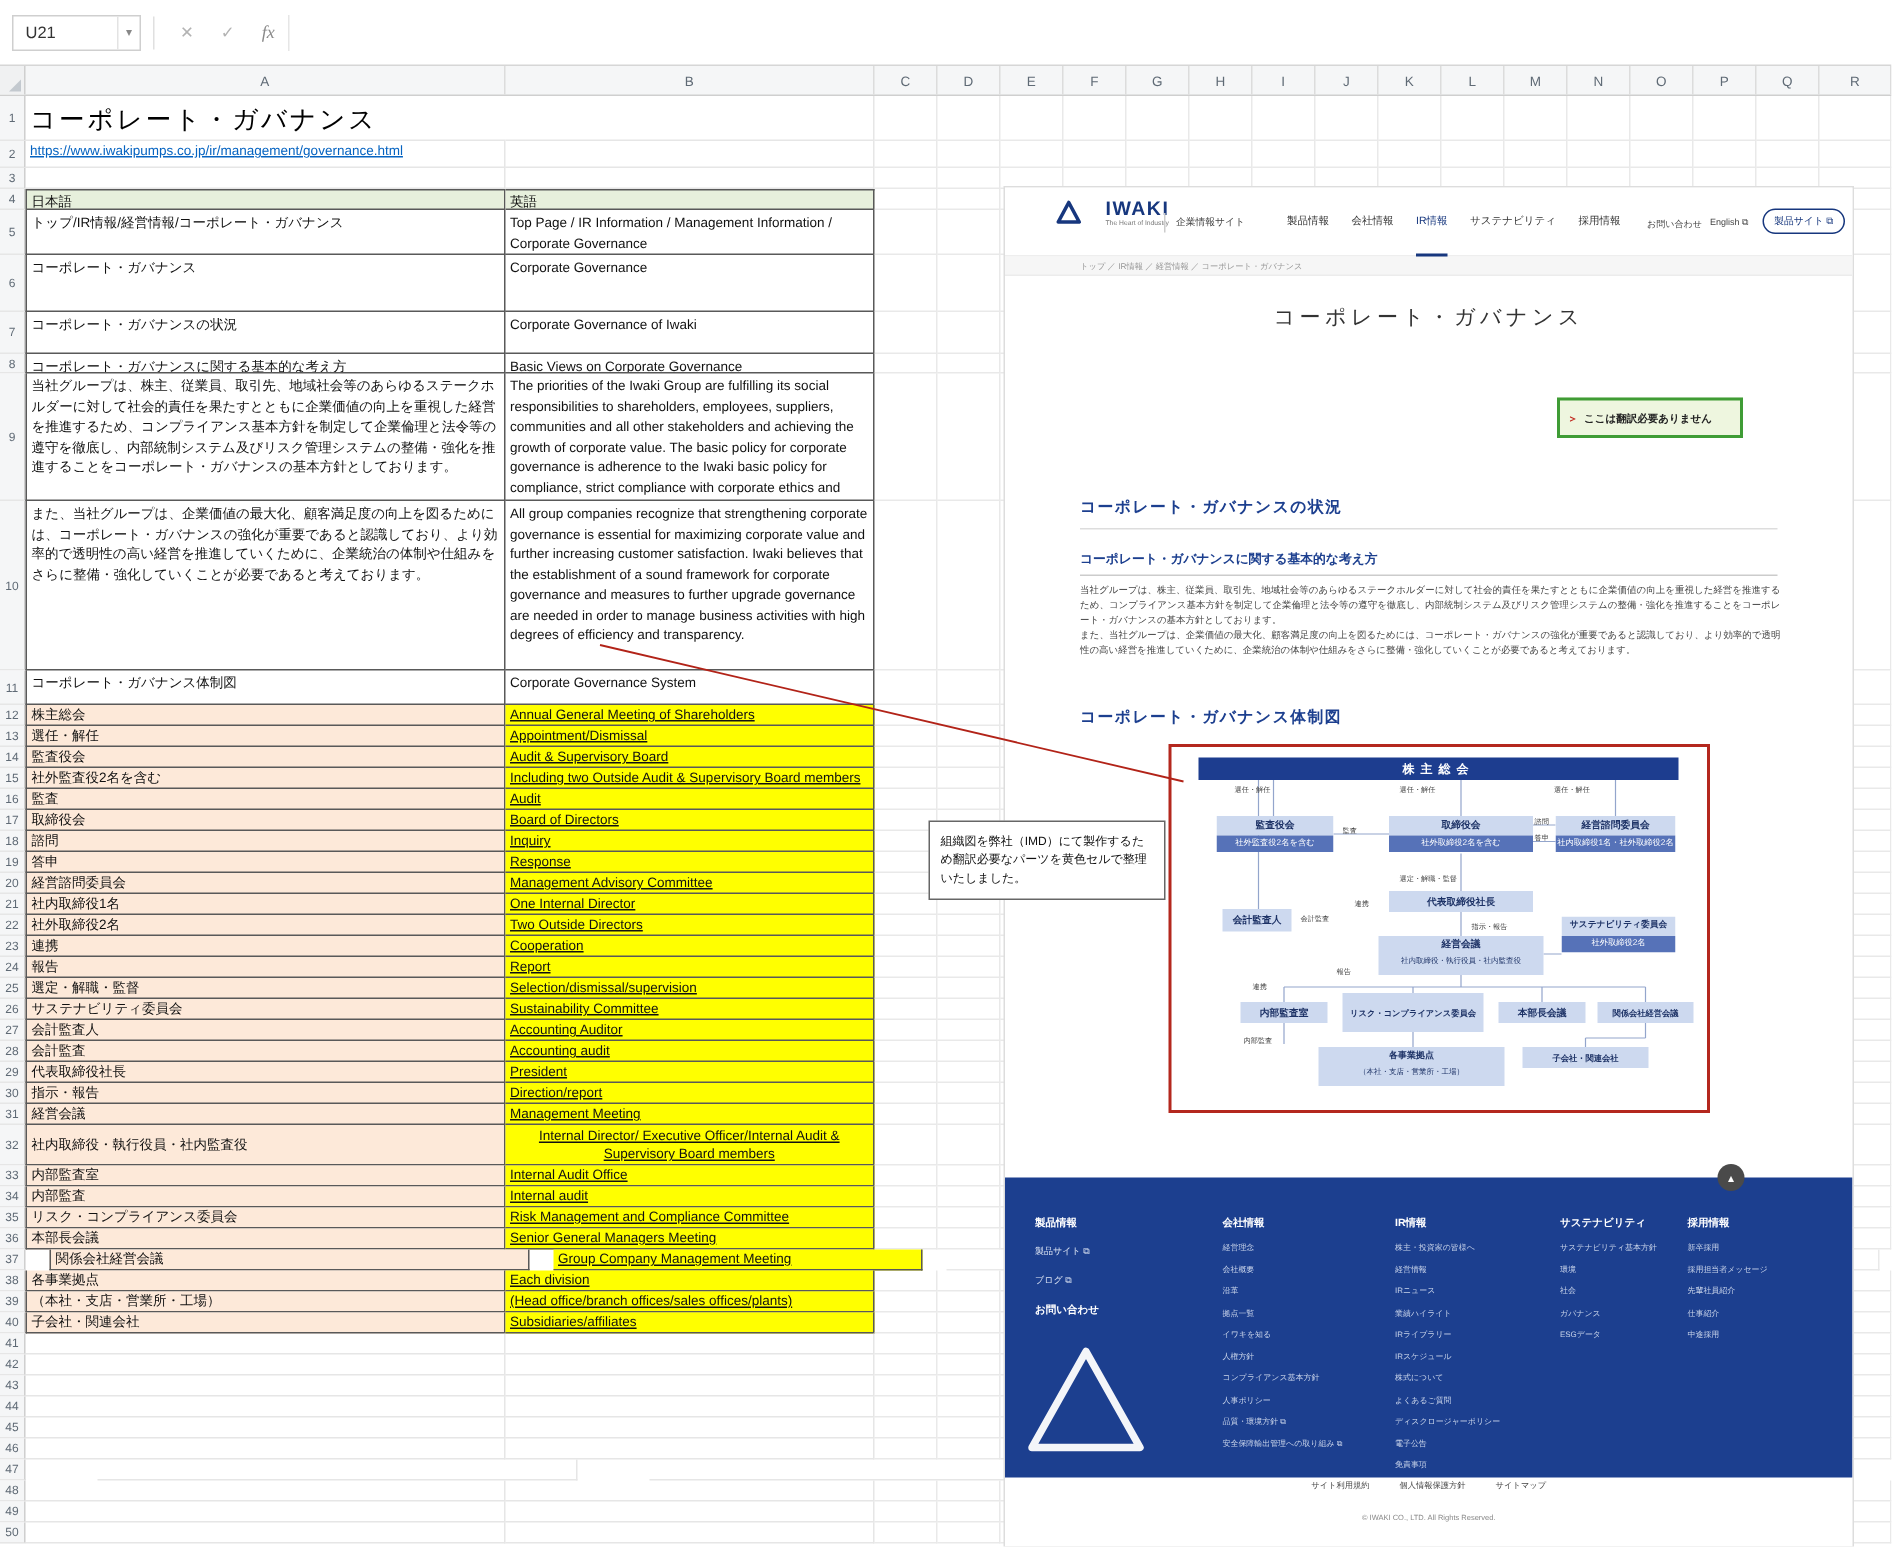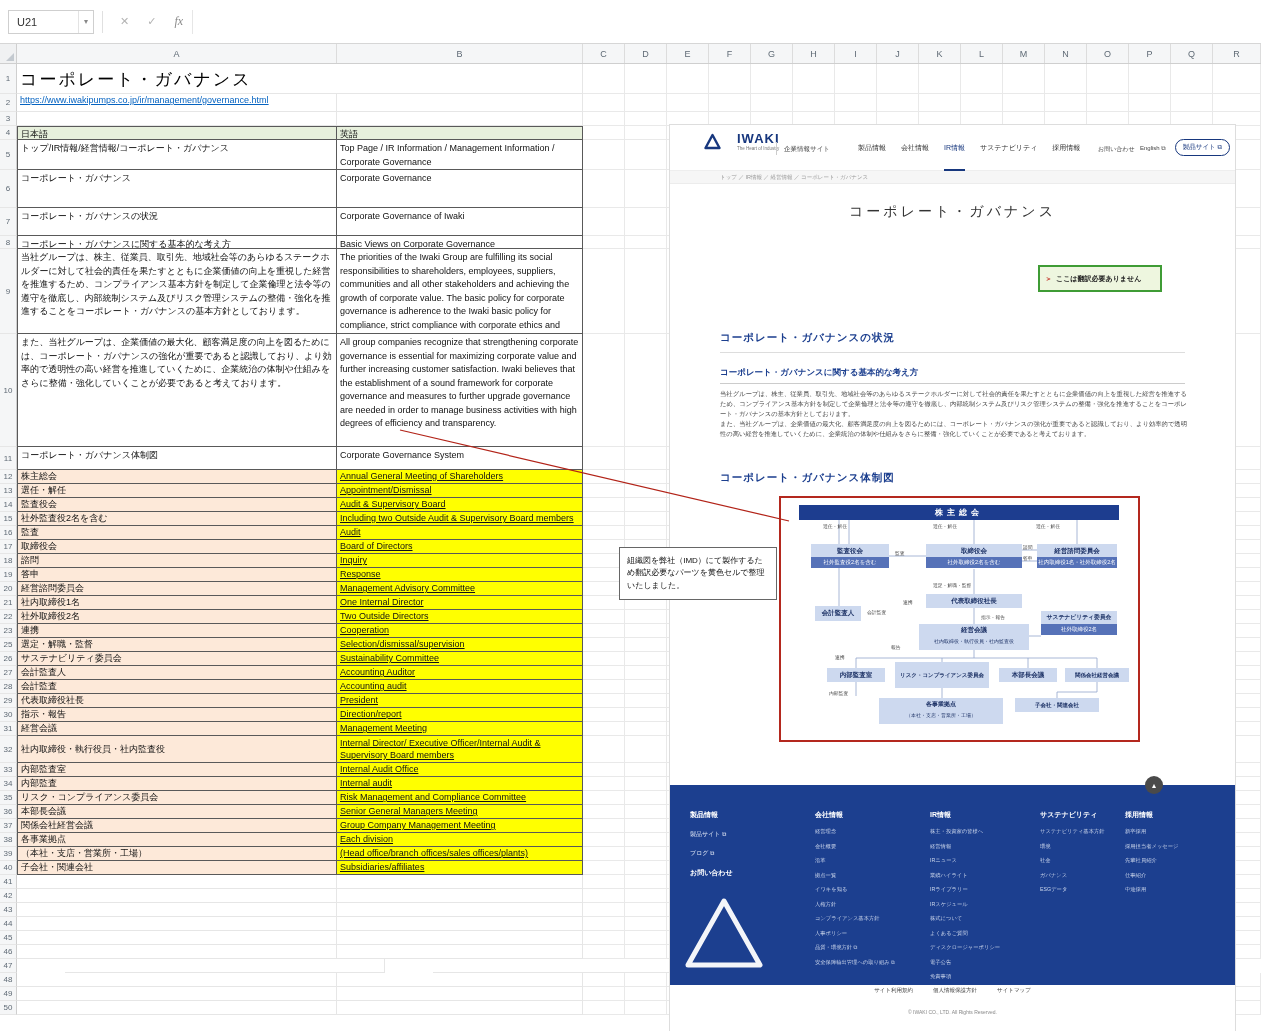--- a/index.html
+++ b/index.html
@@ -612,20 +612,41 @@
         <div class="ce"></div>
         <div class="ce"></div>
         <div class="ce"></div>
         <div class="ce"></div>
         <div class="ce"></div>
         <div class="ce"></div>
         <div class="ce"></div>
         <div class="ce"></div>
       </div>
       <div class="xrow hl" style="height: 14px;">
+        <div class="rn">24</div>
+        <div class="ca">報告</div>
+        <div class="cb">Report</div>
+        <div class="ce"></div>
+        <div class="ce"></div>
+        <div class="ce"></div>
+        <div class="ce"></div>
+        <div class="ce"></div>
+        <div class="ce"></div>
+        <div class="ce"></div>
+        <div class="ce"></div>
+        <div class="ce"></div>
+        <div class="ce"></div>
+        <div class="ce"></div>
+        <div class="ce"></div>
+        <div class="ce"></div>
+        <div class="ce"></div>
+        <div class="ce"></div>
+        <div class="ce"></div>
+      </div>
+      <div class="xrow hl" style="height: 14px;">
         <div class="rn">25</div>
         <div class="ca">選定・解職・監督</div>
         <div class="cb">Selection/dismissal/supervision</div>
         <div class="ce"></div>
         <div class="ce"></div>
         <div class="ce"></div>
         <div class="ce"></div>
         <div class="ce"></div>
         <div class="ce"></div>
         <div class="ce"></div>
@@ -758,21 +779,21 @@
         <div class="ce"></div>
         <div class="ce"></div>
         <div class="ce"></div>
         <div class="ce"></div>
         <div class="ce"></div>
         <div class="ce"></div>
         <div class="ce"></div>
         <div class="ce"></div>
         <div class="ce"></div>
       </div>
-      <div class="xrow hl wrap" style="height: 27px;">
+      <div class="xrow hl wrap" style="height: 27px; text-align: center;">
         <div class="rn">32</div>
         <div class="ca">社内取締役・執行役員・社内監査役</div>
         <div class="cb">Internal Director/ Executive Officer/Internal Audit &amp; Supervisory Board members</div>
         <div class="ce"></div>
         <div class="ce"></div>
         <div class="ce"></div>
         <div class="ce"></div>
         <div class="ce"></div>
         <div class="ce"></div>
         <div class="ce"></div>
@@ -863,21 +884,21 @@
         <div class="ce"></div>
         <div class="ce"></div>
         <div class="ce"></div>
         <div class="ce"></div>
         <div class="ce"></div>
         <div class="ce"></div>
         <div class="ce"></div>
         <div class="ce"></div>
         <div class="ce"></div>
       </div>
-      <div class="xrow hl" style="height: 14px;">
+      <div class="xrow hl" style="height: 14px; gap: 16px;">
         <div class="rn">37</div>
         <div class="ca">関係会社経営会議</div>
         <div class="cb">Group Company Management Meeting</div>
         <div class="ce"></div>
         <div class="ce"></div>
         <div class="ce"></div>
         <div class="ce"></div>
         <div class="ce"></div>
         <div class="ce"></div>
         <div class="ce"></div>

